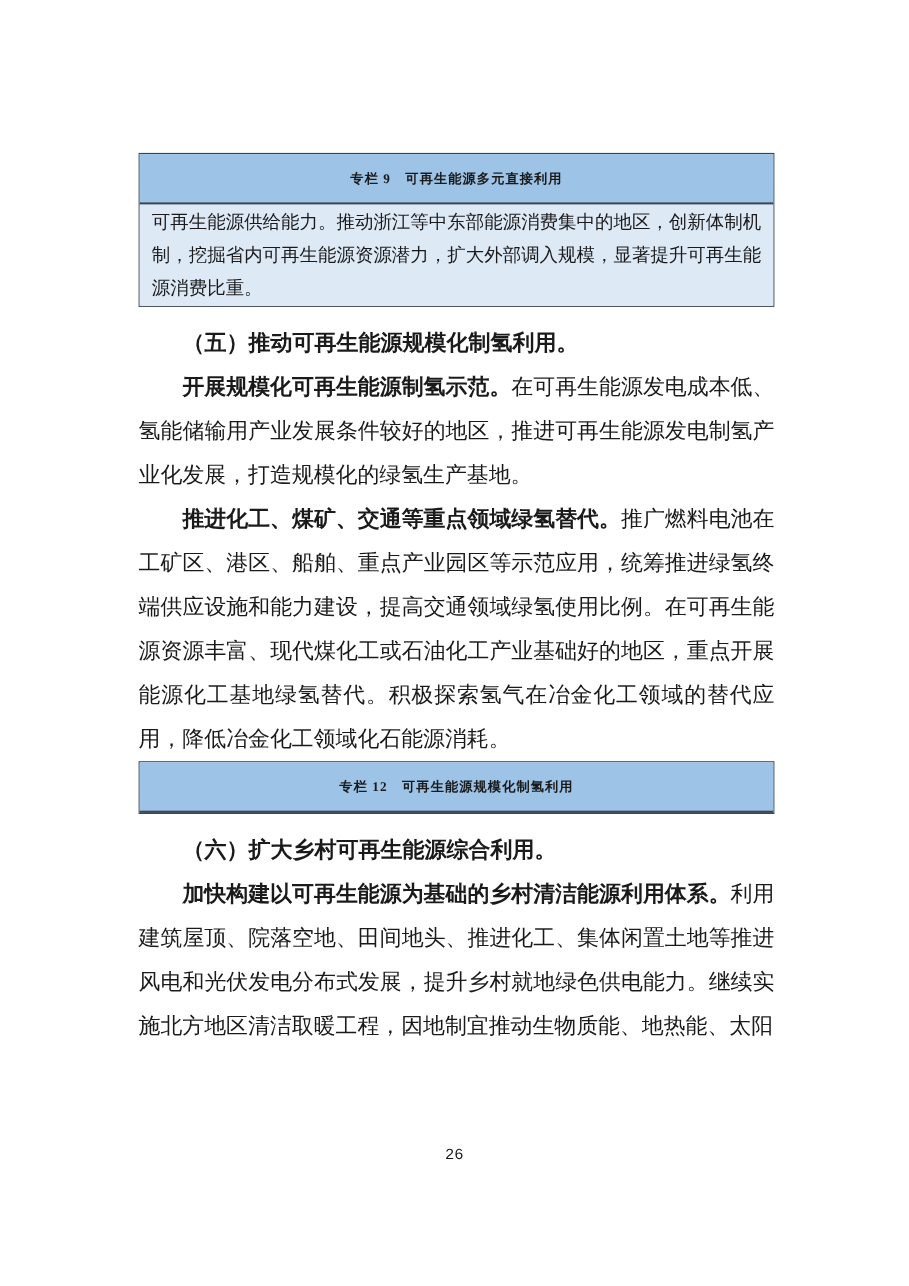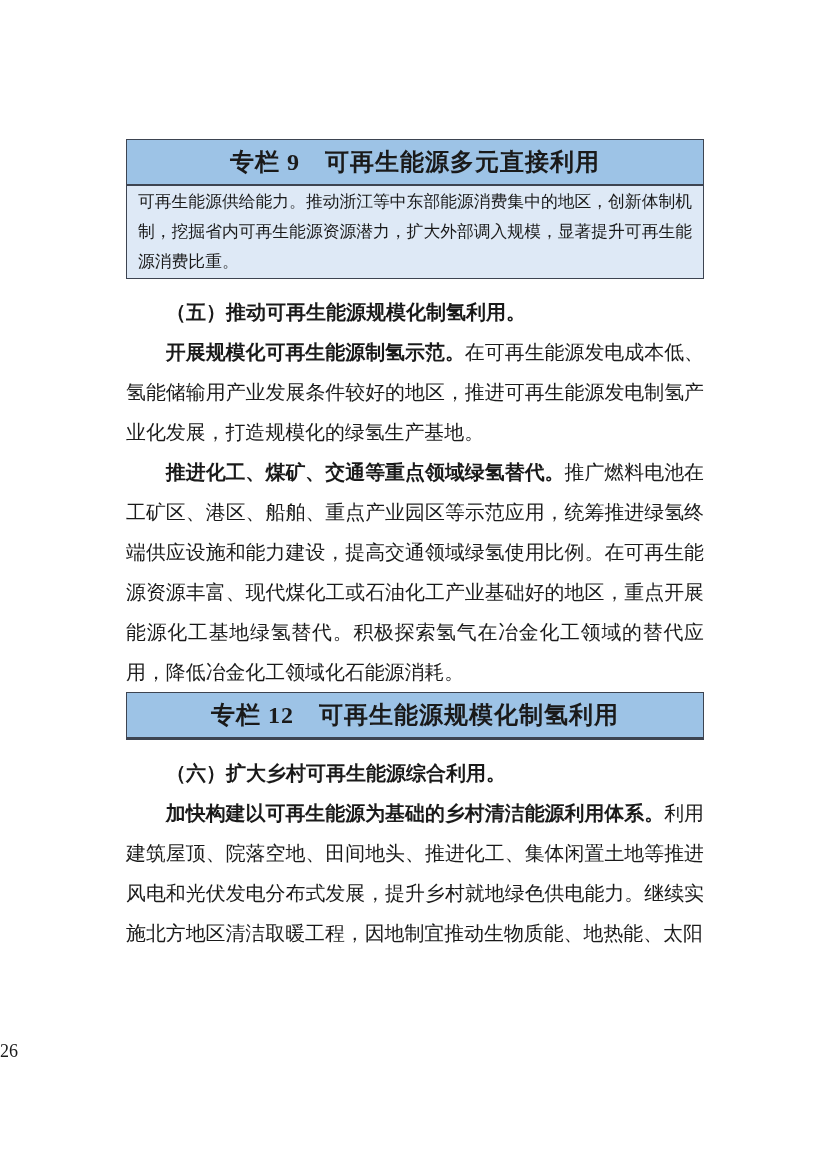--- a/index.html
+++ b/index.html
@@ -28,21 +28,21 @@
     box-sizing: border-box;
     width: 578px;
   }
   .box-header {
     background: var(--box-header-bg, #9dc3e6);
     border-bottom: 2px solid var(--box-border, #3d4451);
     height: 44px;
     line-height: 44px;
     text-align: center;
     font-weight: bold;
-    font-size: 24px;
+    font-size: 12px;
     letter-spacing: 1px;
   }
   .box-body {
     background: var(--box-body-bg, #dee9f6);
     padding: 1px 11px;
     font-size: 16.8px;
     line-height: 30px;
     text-align: justify;
   }
   .box-body.single-line {
@@ -69,23 +69,25 @@
   .para .lead {
     font-weight: bold;
     margin-top: 33px;
   }
   
   .page-number {
     position: absolute;
     left: 0;
     right: 0;
     top: 1040px;
-    font-size: 18px;
+    text-align: center;
+    font-size: 14px;
     line-height: 22px;
     color: #1a1a1a;
+    font-family: Liberation Mono, monospace;
   }
 </style>
 </head>
 <body>
 
 <div class="page">
   <div class="content">
 
     <div class="callout-box">
       <div class="box-header">专栏 9　可再生能源多元直接利用</div>

